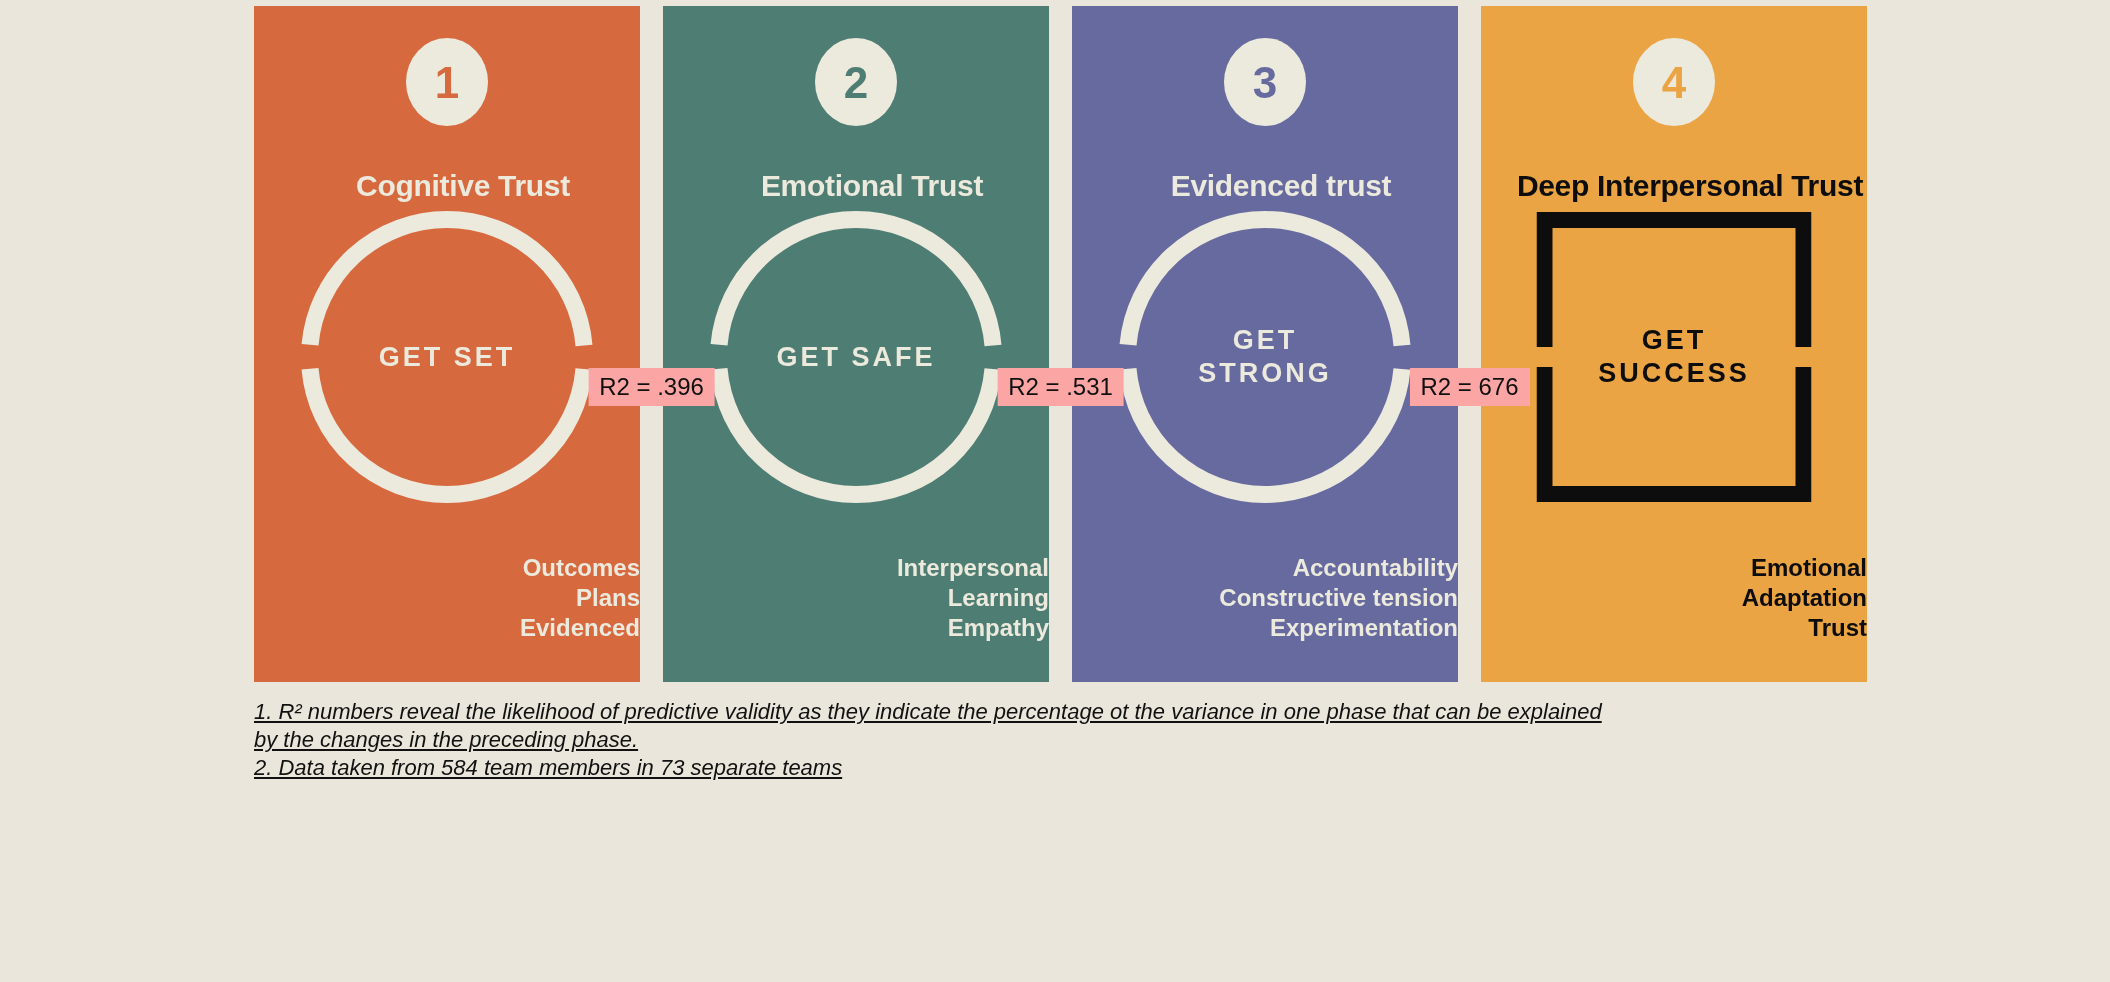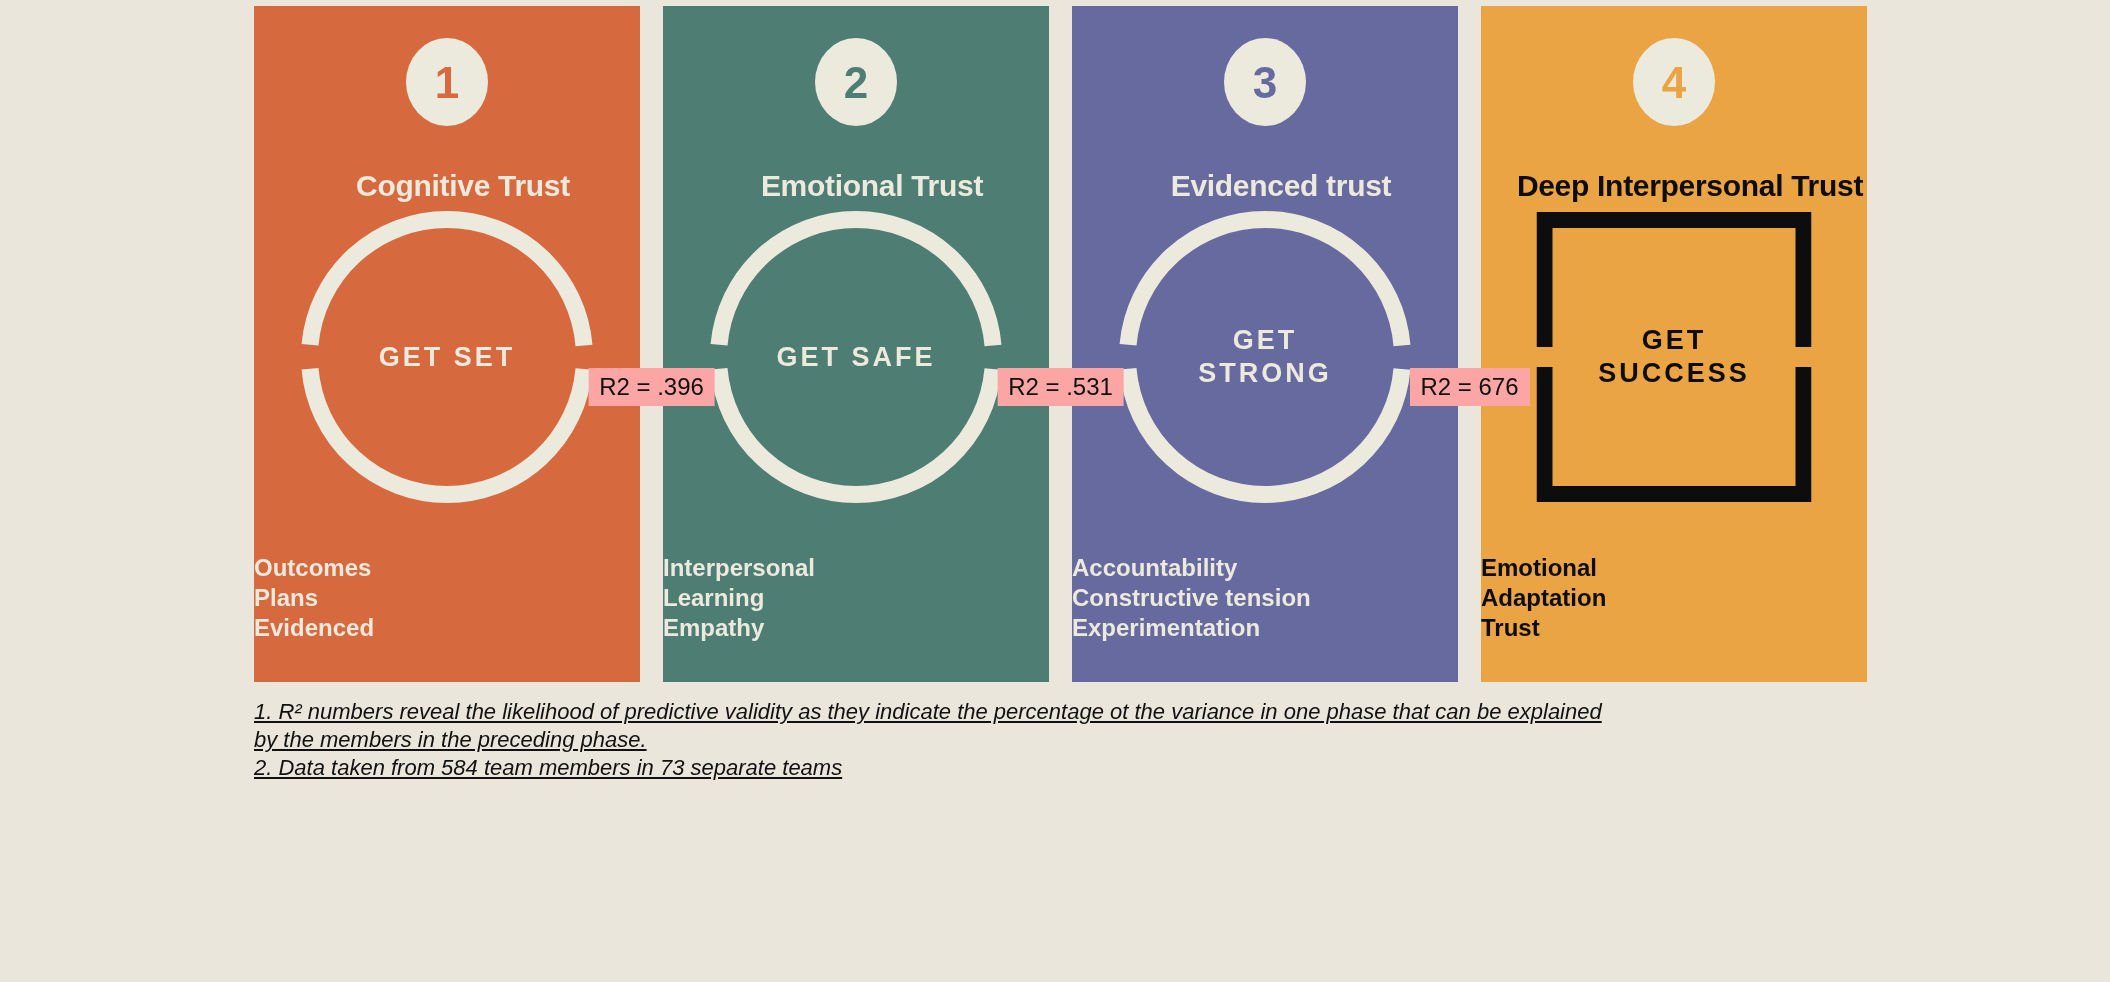--- a/index.html
+++ b/index.html
@@ -89,21 +89,21 @@
     font-weight: bold;
     letter-spacing: 3px;
     line-height: 33px;
     color: var(--panel-text);
   }
   .items {
     position: absolute;
     top: 547px;
     left: 0;
     width: 100%;
-    text-align: left;
+    text-align: right;
   }
   .item {
     font-size: 24px;
     font-weight: bold;
     line-height: 30px;
     color: var(--panel-text);
   }
   .connector {
     position: absolute;
     top: 342px;
@@ -220,16 +220,16 @@
         </div>
   </section>
 </div>
   <div id="connectors">
       <div class="connector" style="left: 651.5px;">R2 = .396</div>
       <div class="connector" style="left: 1060.5px;">R2 = .531</div>
       <div class="connector" style="left: 1469.5px; text-align: center;">R2 = 676</div>
     </div>
   <div class="footnotes" id="footnotes">
       <div class="footnote-line">1. R² numbers reveal the likelihood of predictive validity as they indicate the percentage ot the variance in one phase that can be explained</div>
-      <div class="footnote-line">by the members in the preceding phase.</div>
+      <div class="footnote-line">by the changes in the preceding phase.</div>
       <div class="footnote-line">2. Data taken from 584 team members in 73 separate teams</div>
     </div>
 </div>
 
 </body></html>

